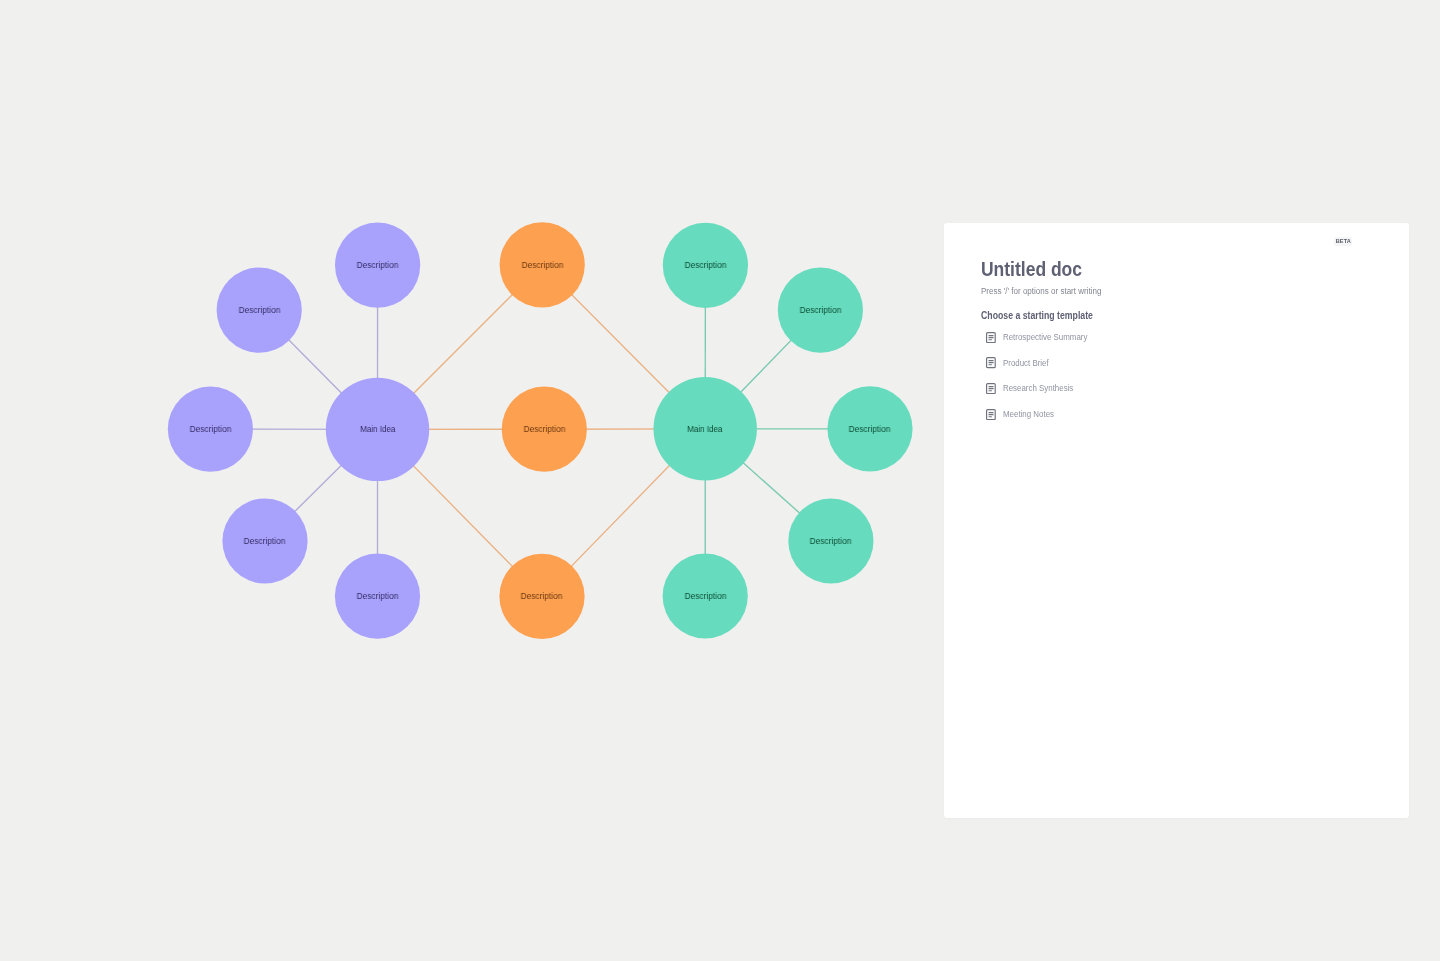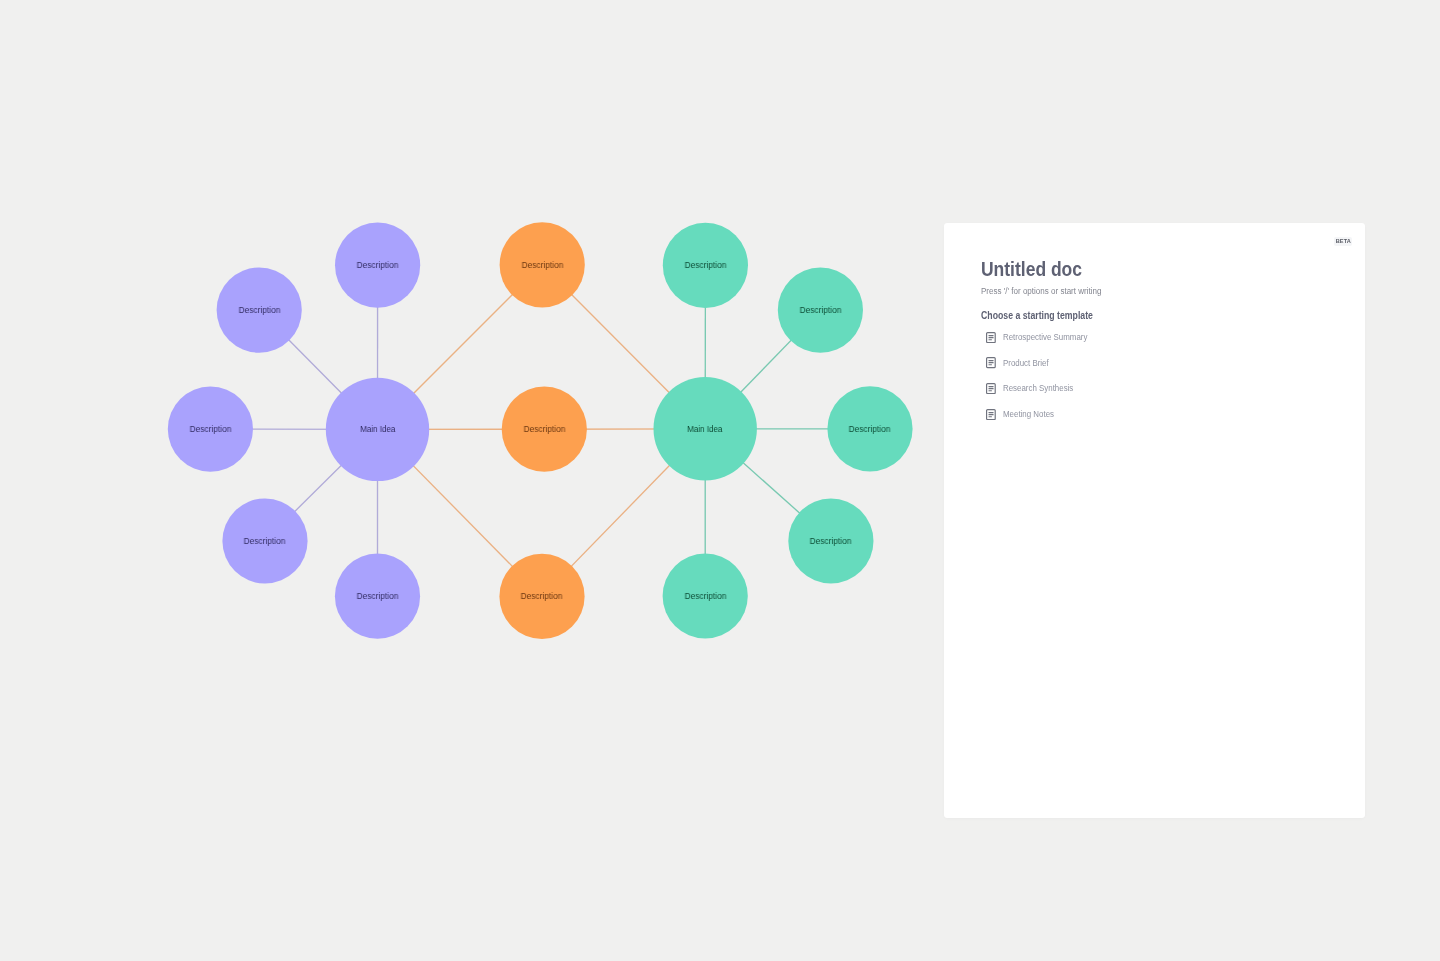--- a/index.html
+++ b/index.html
@@ -3,21 +3,21 @@
 <meta charset="utf-8">
 <title>Mind map</title>
 <style>
   html,body{margin:0;padding:0;}
   body{width:1440px;height:961px;background:#f0f0ef;font-family:"Liberation Sans",sans-serif;overflow:hidden;-webkit-font-smoothing:antialiased;}
   #stage{position:relative;width:1440px;height:961px;}
   #map{position:absolute;left:0;top:0;width:1440px;height:961px;opacity:0.999;}
   .nodelabel{font-family:"Liberation Sans",sans-serif;position:absolute;font-size:9px;line-height:10px;will-change:transform;text-align:center;transform-origin:50% 50%;white-space:nowrap;}
   #labels{position:absolute;left:0;top:0;width:1440px;height:961px;pointer-events:none;}
   #docpanel{position:absolute;left:944px;top:223px;width:421px;height:595px;background:#fff;border-radius:3px;opacity:0.999;
-    box-shadow:0 1px 4px rgba(0,0,0,0.035),0 0 1px rgba(0,0,0,0.05);}
+    box-shadow:0 1px 4px rgba(0,0,0,0.035),0 0 1px rgba(0,0,0,0.05);padding-left:44px;}
   #beta{position:absolute;left:389.5px;top:14px;width:18.2px;height:8.6px;font-size:5.6px;font-weight:700;
     letter-spacing:.1px;color:#5a5d66;background:#f4f5f7;border-radius:2px;line-height:8.6px;text-align:center;
     -webkit-font-smoothing:antialiased;text-indent:0.5px;will-change:transform;}
   #doccontent{position:absolute;left:0;top:0;}
   .sq{transform-origin:0 0;white-space:nowrap;position:absolute;}
   #doctitle{left:37.3px;top:36.1px;font-size:20px;font-weight:700;color:#5e6173;margin:0;line-height:20px;
     transform:scaleX(0.874);}
   #docsub{left:36.8px;top:63.5px;font-size:8.5px;color:#83858f;line-height:9px;transform:scaleX(0.945);}
   #tplhead{left:36.9px;top:87.5px;font-size:10.1px;font-weight:700;color:#5e6173;line-height:10.5px;transform:scaleX(0.864);}
   .tplitem{position:absolute;left:42.3px;height:12px;}

